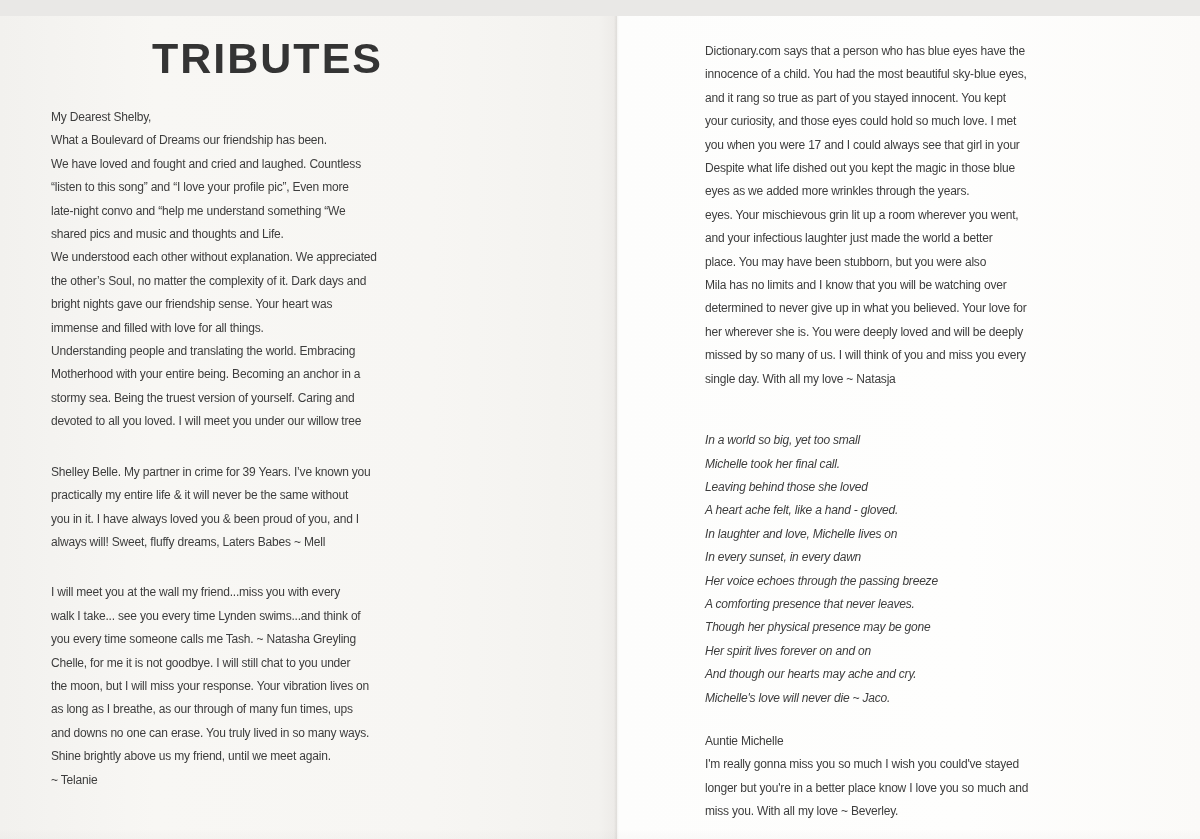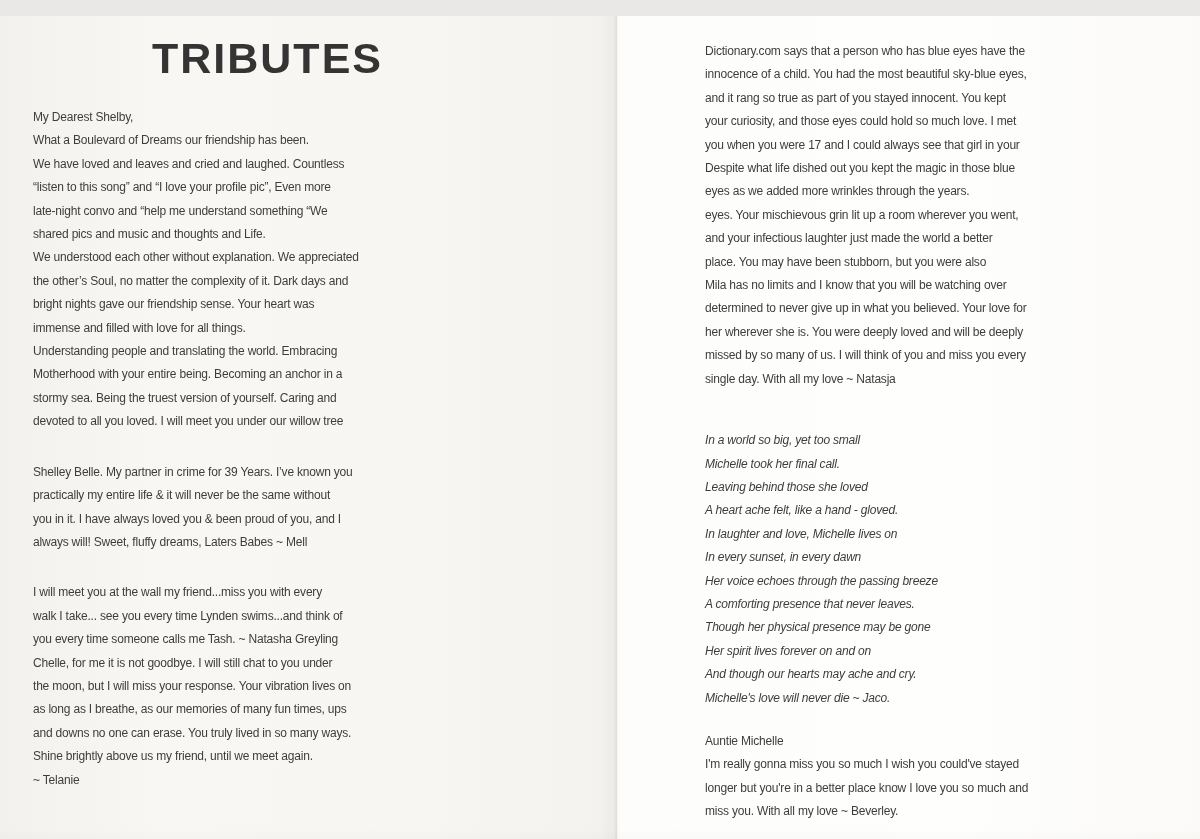--- a/index.html
+++ b/index.html
@@ -39,21 +39,21 @@
     letter-spacing: 2px;
     color: #343434;
     margin: 0;
   }
   .col {
     position: absolute;
     font-size: 12px;
     letter-spacing: -0.2px;
     line-height: 23.4px;
   }
-  .col-left  { left: 33px;  top: 90px; width: 575px; }
+  .col-left  { left: 51px;  top: 90px; width: 575px; }
   .col-right { left: 705px; top: 24px; width: 492px; }
   .para { margin: 0 0 27px 0; }
   .col-right .para-0 { margin-bottom: 38px; }
   .col-right .para-1 { margin-bottom: 20px; font-style: italic; }
   .line { white-space: nowrap; }
 </style>
 </head>
 <body>
 
 <div class="spread">
@@ -61,21 +61,21 @@
   <div class="page-right-bg"></div>
   <div class="fold-seam"></div>
   <div class="bottom-shade"></div>
 
   <h1 class="doc-title">TRIBUTES</h1>
 
   <div class="col col-left">
     <div class="para para-0">
         <div class="line">My Dearest Shelby,</div>
         <div class="line">What a Boulevard of Dreams our friendship has been.</div>
-        <div class="line">We have loved and leaves and cried and laughed. Countless</div>
+        <div class="line">We have loved and fought and cried and laughed. Countless</div>
         <div class="line">“listen to this song” and “I love your profile pic”, Even more</div>
         <div class="line">late-night convo and “help me understand something “We</div>
         <div class="line">shared pics and music and thoughts and Life.</div>
         <div class="line">We understood each other without explanation. We appreciated</div>
         <div class="line">the other’s Soul, no matter the complexity of it. Dark days and</div>
         <div class="line">bright nights gave our friendship sense. Your heart was</div>
         <div class="line">immense and filled with love for all things.</div>
         <div class="line">Understanding people and translating the world. Embracing</div>
         <div class="line">Motherhood with your entire being. Becoming an anchor in a</div>
         <div class="line">stormy sea. Being the truest version of yourself. Caring and</div>
@@ -86,21 +86,21 @@
         <div class="line">practically my entire life &amp; it will never be the same without</div>
         <div class="line">you in it. I have always loved you &amp; been proud of you, and I</div>
         <div class="line">always will! Sweet, fluffy dreams, Laters Babes ~ Mell</div>
       </div>
     <div class="para para-2">
         <div class="line">I will meet you at the wall my friend...miss you with every</div>
         <div class="line">walk I take... see you every time Lynden swims...and think of</div>
         <div class="line">you every time someone calls me Tash. ~ Natasha Greyling</div>
         <div class="line">Chelle, for me it is not goodbye. I will still chat to you under</div>
         <div class="line">the moon, but I will miss your response. Your vibration lives on</div>
-        <div class="line">as long as I breathe, as our memories of many fun times, ups</div>
+        <div class="line">as long as I breathe, as our through of many fun times, ups</div>
         <div class="line">and downs no one can erase. You truly lived in so many ways.</div>
         <div class="line">Shine brightly above us my friend, until we meet again.</div>
         <div class="line">~ Telanie</div>
       </div>
   </div>
 
   <div class="col col-right">
     <div class="para para-0">
         <div class="line">Dictionary.com says that a person who has blue eyes have the</div>
         <div class="line">innocence of a child. You had the most beautiful sky-blue eyes,</div>

